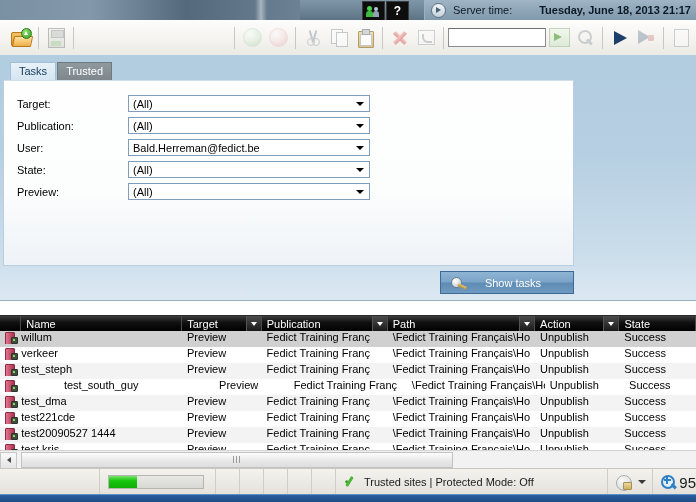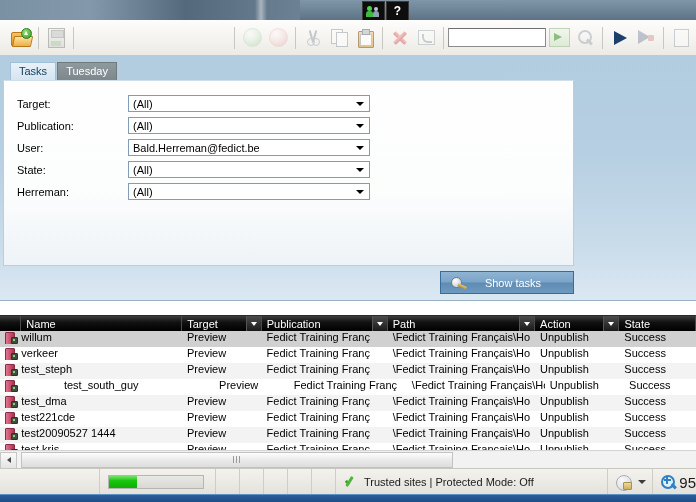--- a/index.html
+++ b/index.html
@@ -806,20 +806,25 @@
             <span class="p1b"></span>
           <span class="p2"></span>
             <span class="p2b"></span>
         </span>
       </div>
       <div class="mini-btn">
         <span class="mini-q">?</span>
       </div>
     </div>
 
+    <div class="servertime-box">
+      <span class="clock-icon"></span>
+      <span class="servertime-label">Server time:</span>
+      <span class="servertime-value">Tuesday, June 18, 2013 21:17</span>
+    </div>
   </div>
 
   <div class="toolbar">
     <div class="tb-btn" style="margin-left:8px">
       <span class="ic-folder">
         <span class="back"></span>
           <span class="front"></span>
           <span class="arrow"></span>
       </span>
     </div>
@@ -899,21 +904,21 @@
     </div>
   </div>
 
   <div class="body-bg"></div>
 
   <div class="tabstrip">
     <div class="tab active" style="margin-left:10px">
       <span>Tasks</span>
     </div>
     <div class="tab inactive">
-      <span>Tuesday</span>
+      <span>Trusted</span>
     </div>
   </div>
 
   <div class="panel">
 
     <div class="form-row" style="top:13px">
       <span class="form-label">Target:</span>
       <div class="combo">
         <span class="combo-text">(All)</span>
         <span class="combo-arrow"></span>
@@ -938,21 +943,21 @@
 
     <div class="form-row" style="top:79px">
       <span class="form-label">State:</span>
       <div class="combo">
         <span class="combo-text">(All)</span>
         <span class="combo-arrow"></span>
       </div>
     </div>
 
     <div class="form-row" style="top:101px">
-      <span class="form-label">Herreman:</span>
+      <span class="form-label">Preview:</span>
       <div class="combo">
         <span class="combo-text">(All)</span>
         <span class="combo-arrow"></span>
       </div>
     </div>
 
   </div>
 
   <div class="show-tasks-btn">
     <span class="ic-key">

